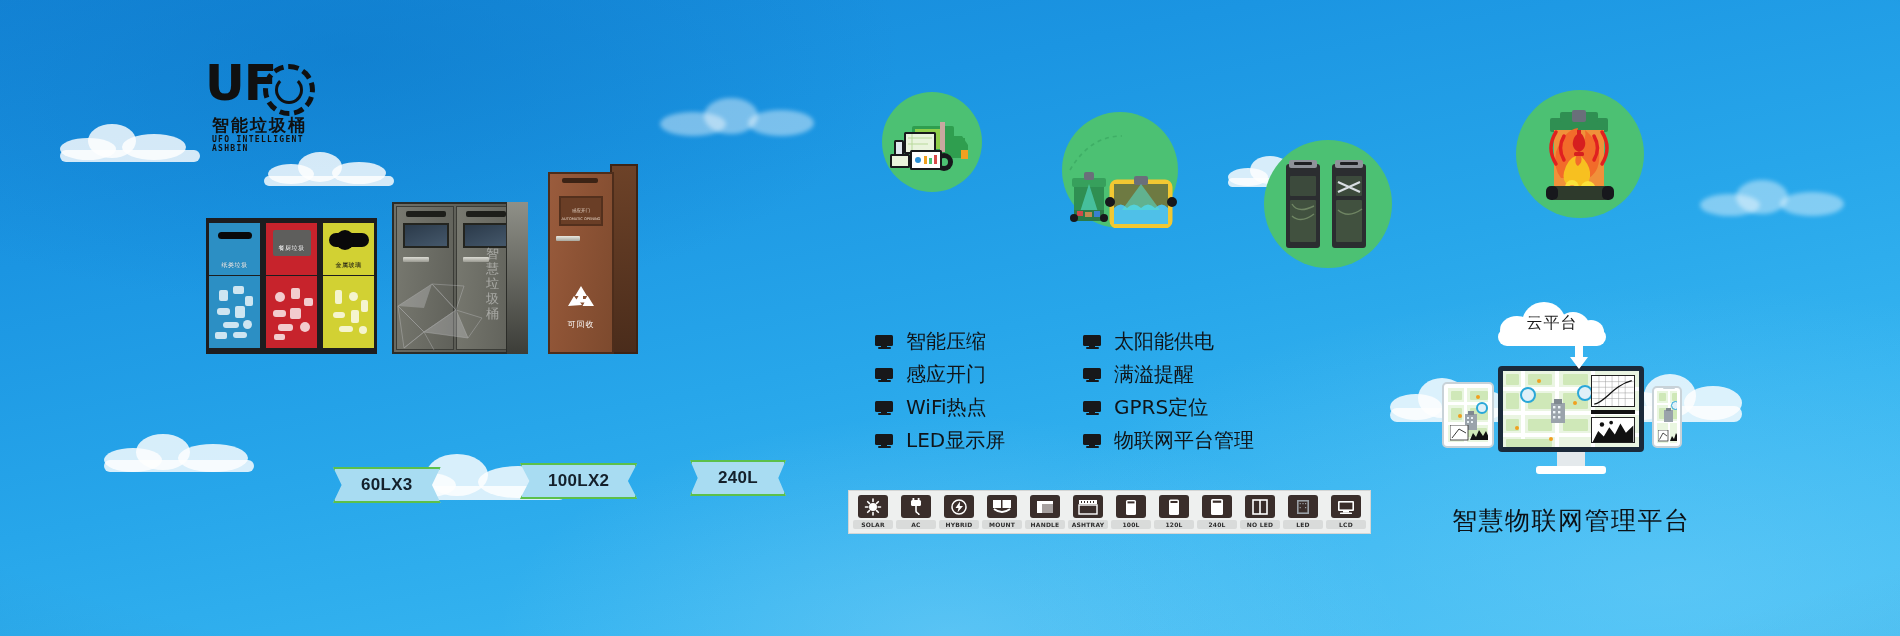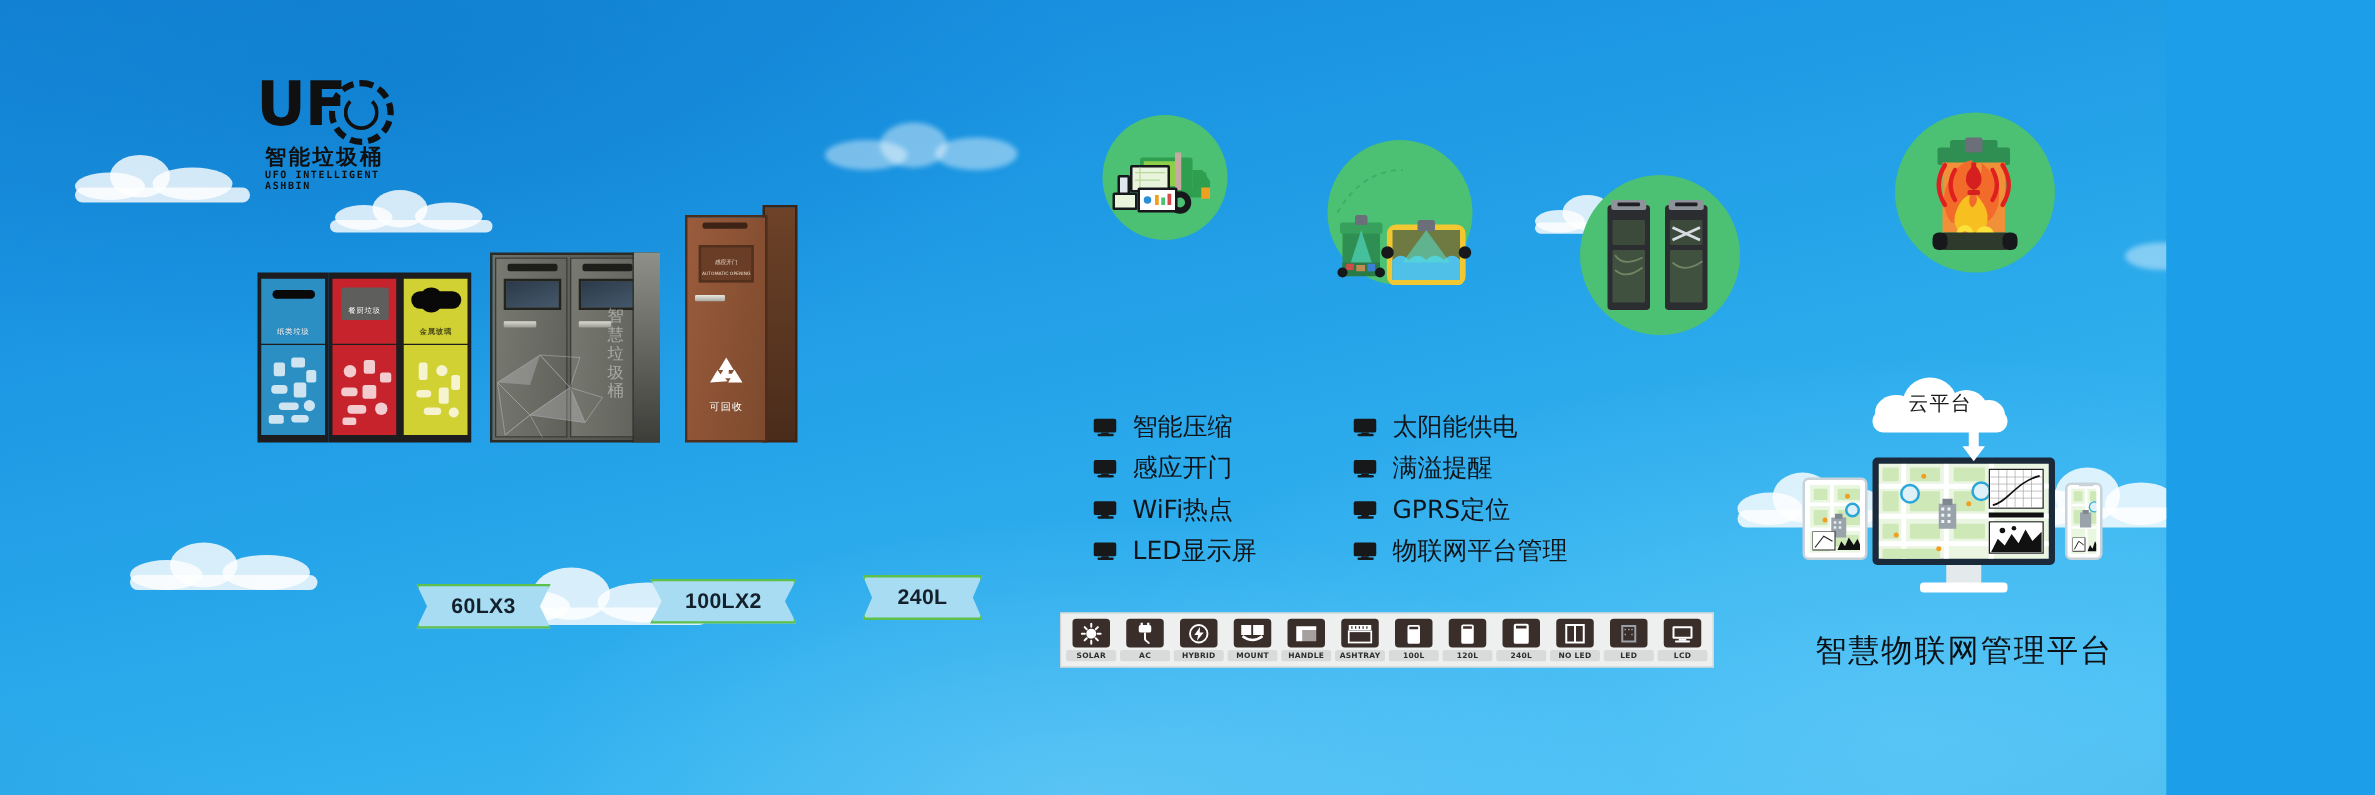--- a/index.html
+++ b/index.html
@@ -5,21 +5,21 @@
   * { margin:0; padding:0; box-sizing:border-box; }
   html,body { width:1900px; height:636px; overflow:hidden; }
   body {
     font-family:"Liberation Sans","DejaVu Sans",sans-serif;
     background:#1c9ee8;
     position:relative;
   }
 
   
   #stage {
-    position:absolute; left:0; top:0; width:1733px; height:636px;
+    position:absolute; left:0; top:0; width:1900px; height:636px;
     background:
       radial-gradient(ellipse 900px 420px at 18% 8%,  rgba(12,120,200,.55) 0%, rgba(12,120,200,0) 62%),
       radial-gradient(ellipse 1100px 500px at 88% 92%, rgba(120,210,250,.42) 0%, rgba(120,210,250,0) 60%),
       radial-gradient(ellipse 700px 340px at 50% 100%, rgba(150,220,250,.35) 0%, rgba(150,220,250,0) 65%),
       linear-gradient(168deg,#1484d6 0%,#1b95e2 26%,#27a6ea 52%,#35b4f0 74%,#46c0f4 100%);
     overflow:hidden;
   }
   .vignette {
     position:absolute; inset:0;
     background:radial-gradient(ellipse 120% 120% at 50% 45%, rgba(0,0,0,0) 55%, rgba(0,40,80,.18) 100%);

